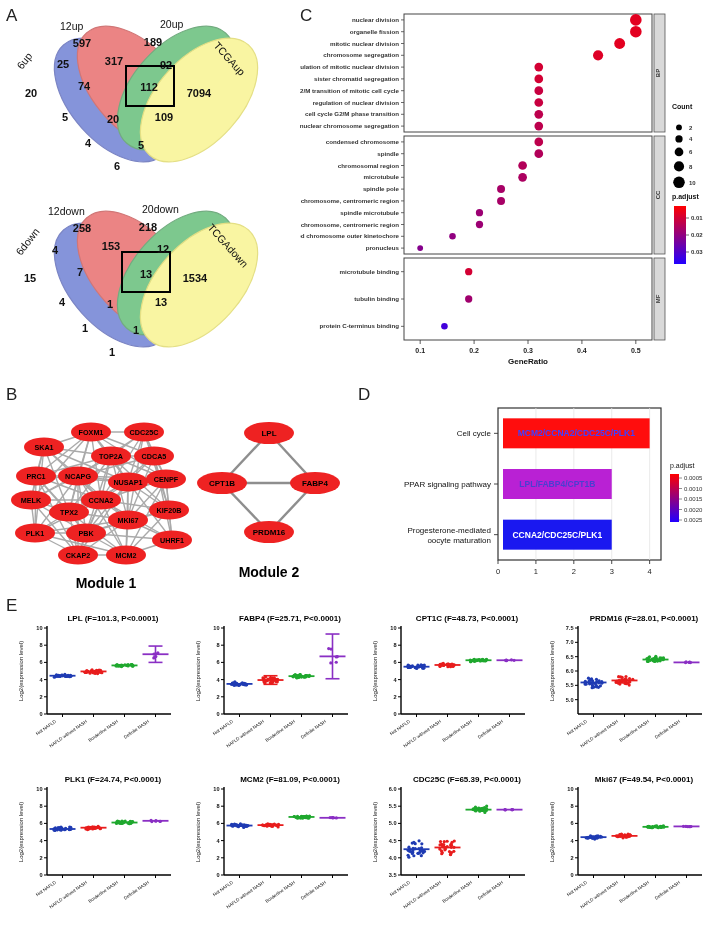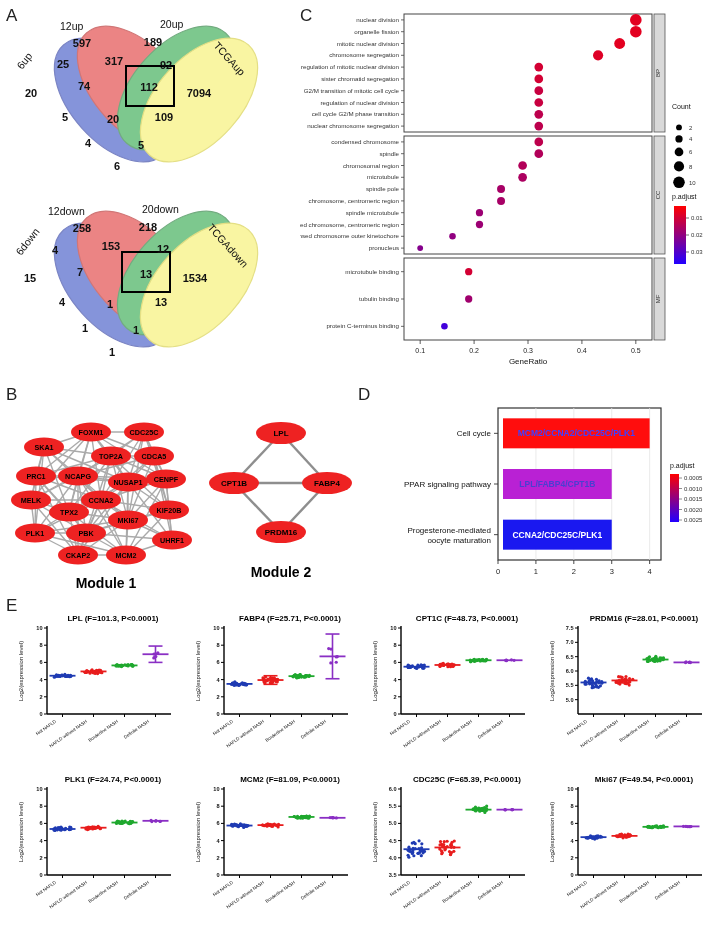--- a/index.html
+++ b/index.html
@@ -94,21 +94,21 @@
   <text class="venn-num" x="187" y="92">1534</text>
   <text class="venn-num" x="54" y="116">4</text>
   <text class="venn-num" x="102" y="118">1</text>
   <text class="venn-num" x="153" y="116">13</text>
   <text class="venn-num" x="77" y="142">1</text>
   <text class="venn-num" x="128" y="144">1</text>
   <text class="venn-num" x="104" y="166">1</text>
 </svg>
 </div>
 
-<div style="position:absolute;left:300px;top:4px;">
+<div style="position:absolute;left:300px;top:4px;font-weight:bold;">
   <svg id="go-svg" width="408" height="376" viewBox="0 0 408 376">
       <rect x="104" y="10" width="248" height="118" fill="#fff" stroke="#444" stroke-width="1"></rect>
       <rect x="354" y="10" width="11" height="118" fill="#d9d9d9" stroke="#555" stroke-width="0.8"></rect>
       <text x="359.5" y="69" transform="rotate(-90 359.5 69)" class="go-side">BP</text>
       <text x="99" y="17.9" class="go-lab">nuclear division</text>
       <line x1="101" y1="15.9" x2="104" y2="15.9" stroke="#444" stroke-width="0.8"></line>
       <circle cx="335.82608695652175" cy="15.9" r="5.800000000000001" fill="rgb(227,0,32)"></circle>
       <text x="99" y="29.700000000000003" class="go-lab">organelle fission</text>
       <line x1="101" y1="27.700000000000003" x2="104" y2="27.700000000000003" stroke="#444" stroke-width="0.8"></line>
       <circle cx="335.82608695652175" cy="27.700000000000003" r="5.800000000000001" fill="rgb(227,0,32)"></circle>
@@ -408,21 +408,21 @@
         <ellipse cx="72" cy="150" rx="20" ry="9.5" fill="#ee2222"></ellipse>
         <text x="72" y="152.7" class="node-lab">CKAP2</text>
       </g>
       <g>
         <ellipse cx="120" cy="150" rx="20" ry="9.5" fill="#ee2222"></ellipse>
         <text x="120" y="152.7" class="node-lab">MCM2</text>
       </g>
       <text x="100" y="183" class="mod-title">Module 1</text>
     </svg>
 </div>
-<div style="position:absolute;left:209px;top:405px;text-align:center;">
+<div style="position:absolute;left:197px;top:405px;text-align:center;">
   <svg id="mod2-svg" width="150" height="190" viewBox="0 0 150 190">
       <line x1="72" y1="28" x2="25" y2="78" stroke="#8e8e8e" stroke-width="2.4"></line>
       <line x1="72" y1="28" x2="118" y2="78" stroke="#8e8e8e" stroke-width="2.4"></line>
       <line x1="25" y1="78" x2="118" y2="78" stroke="#8e8e8e" stroke-width="2.4"></line>
       <line x1="25" y1="78" x2="72" y2="127" stroke="#8e8e8e" stroke-width="2.4"></line>
       <line x1="118" y1="78" x2="72" y2="127" stroke="#8e8e8e" stroke-width="2.4"></line>
       <g>
         <ellipse cx="72" cy="28" rx="25" ry="11" fill="#ee2222"></ellipse>
         <text x="72" y="31" class="node-lab2">LPL</text>
       </g>

